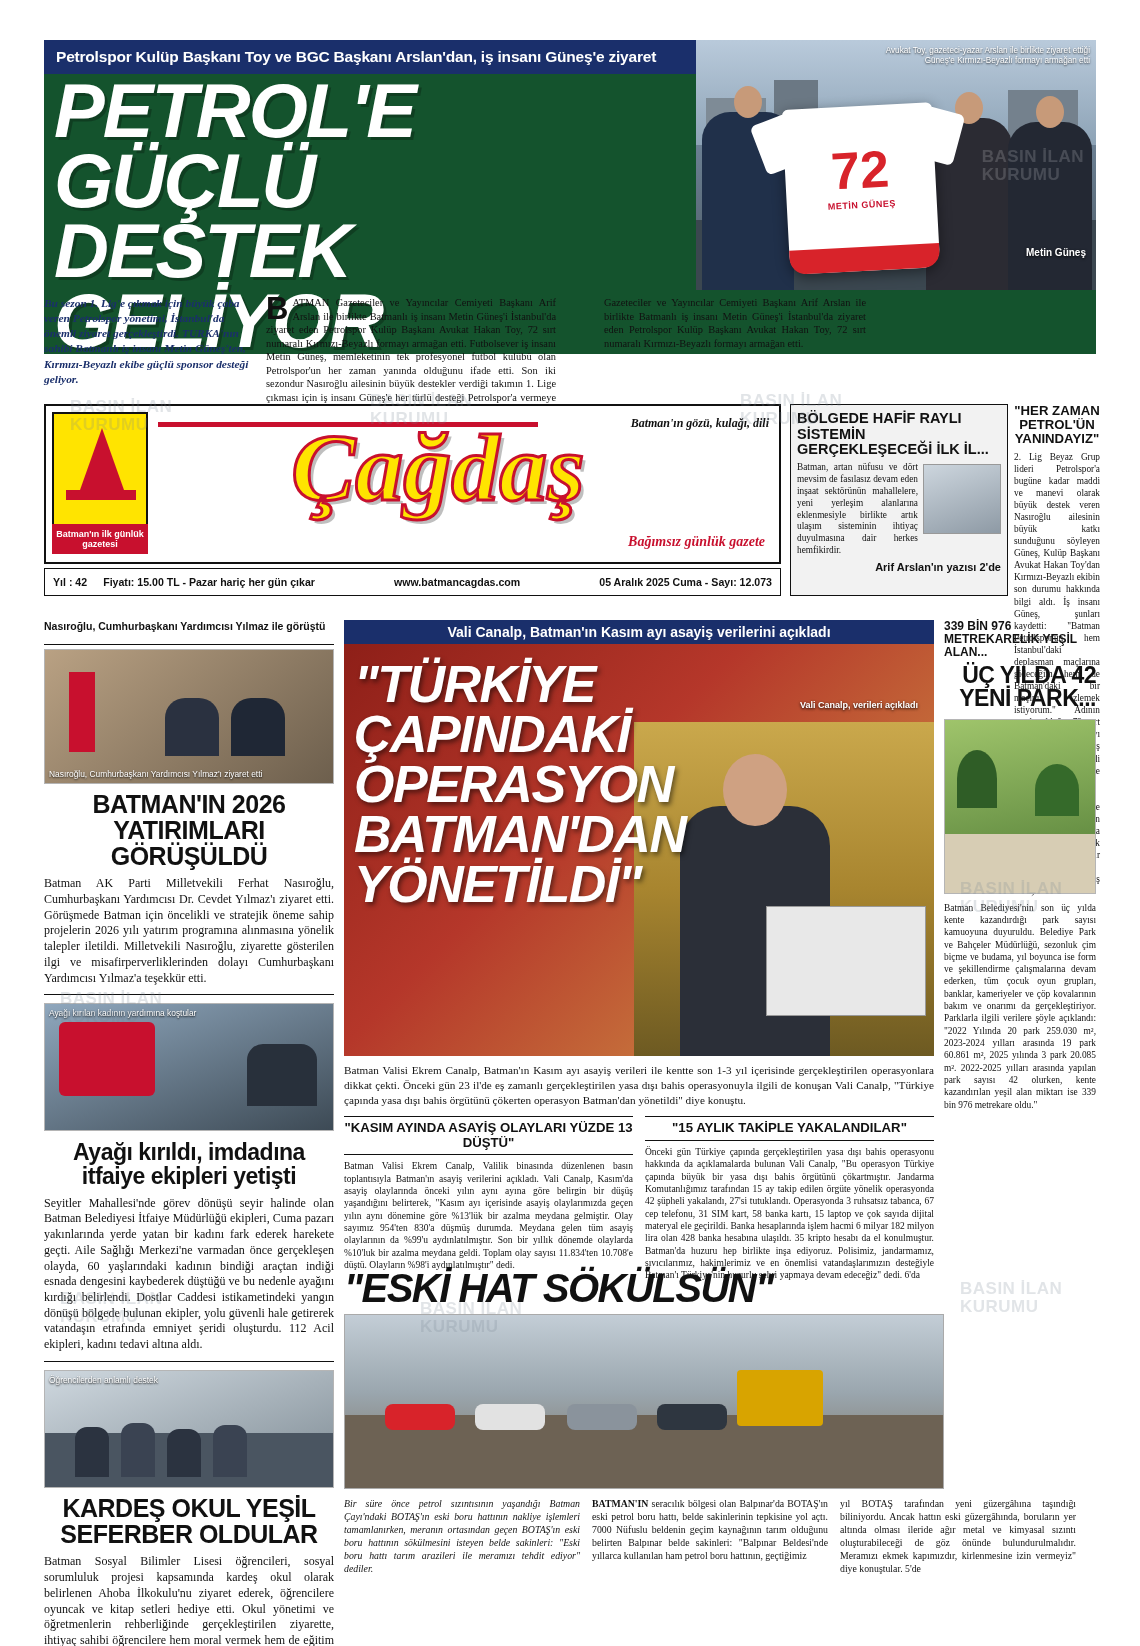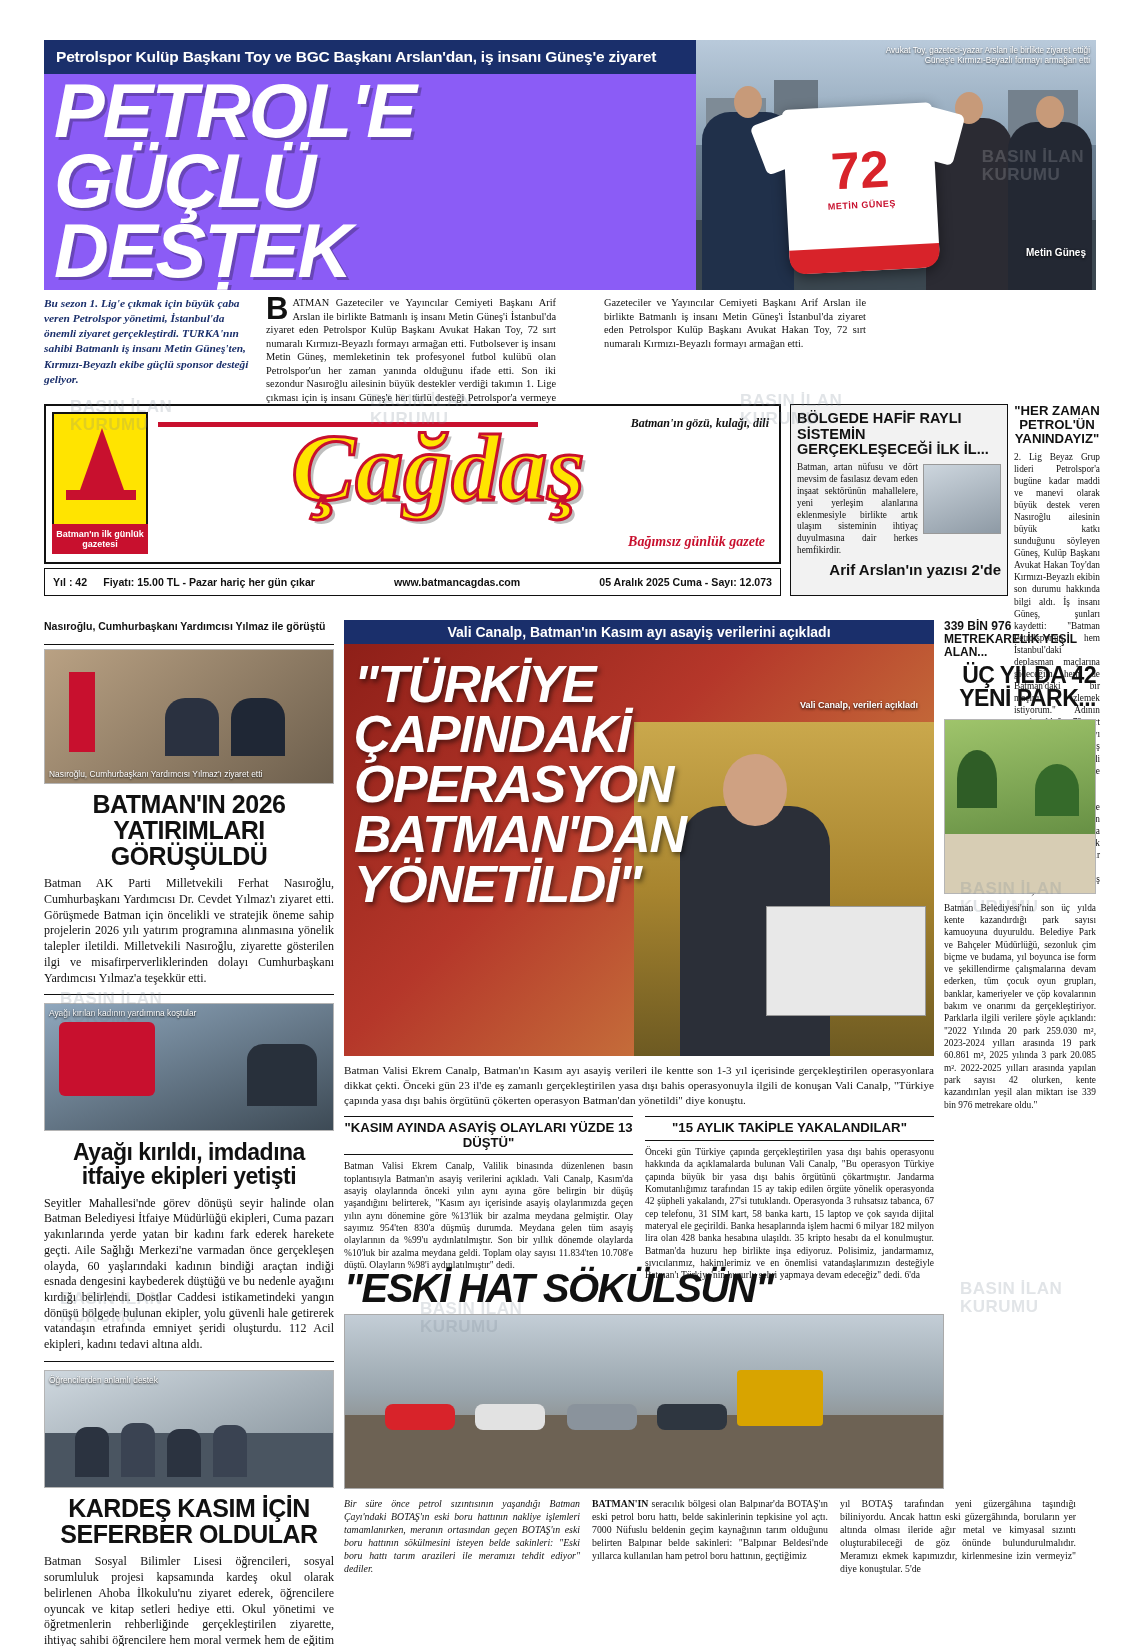--- a/index.html
+++ b/index.html
@@ -9,22 +9,22 @@
     height: 1646px;
     background: #ffffff;
     font-family: "Liberation Serif", serif;
     color: #111;
     overflow: hidden;
   }
   .page { position: relative; width: 1140px; height: 1646px; background:#fff; }
 
   
   .top-banner {
-    position: absolute; left: 44px; top: 40px; width: 1052px; height: 250px;
-    background: #8b5cf6; overflow: hidden;
+    position: absolute; left: 44px; top: 40px; width: 1052px; height: 314px;
+    background: #14532d; overflow: hidden;
   }
   .kicker-bar {
     position: absolute; left: 0; top: 0; width: 655px; height: 34px;
     background: #1a2f6b; color: #fff;
     font-family: "Liberation Sans", sans-serif; font-weight: bold; font-size: 15.5px;
     display: flex; align-items: center; padding-left: 12px; letter-spacing: -0.2px;
   }
   .photo-top {
     position: absolute; right: 0; top: 0; width: 400px; height: 250px;
     background: linear-gradient(180deg,#8fa7bd 0%,#6f8498 35%,#4d5b66 100%);
@@ -142,21 +142,21 @@
     position:absolute; left: 790px; top: 404px; width: 218px; height: 192px;
     border: 1px solid #111; background:#f2f2f2; padding: 6px;
   }
   .rayli h3 {
     margin:0 0 4px; font-family:"Liberation Sans",sans-serif; font-weight:bold;
     font-size: 14.5px; line-height:1.08; color:#111;
   }
   .rayli p { margin:0; font-size: 9.3px; line-height: 1.28; text-align: justify; }
   .rayli .ph { float:right; width: 78px; height: 70px; margin: 2px 0 2px 5px;
     background:linear-gradient(160deg,#cdd6de,#8e9aa5); border:1px solid #999; }
-  .rayli .sig { margin-top:4px; font-family:"Liberation Sans",sans-serif; font-weight:bold; font-size:15px; text-align:right; }
+  .rayli .sig { margin-top:4px; font-family:"Liberation Sans",sans-serif; font-weight:bold; font-size:11px; text-align:right; }
   .hz-title {
     font-family:"Liberation Sans",sans-serif; font-weight:bold; font-size: 13.2px;
     line-height:1.05; text-align:center; margin-bottom: 5px;
   }
   .hz-body { font-size: 9.3px; line-height: 1.3; text-align: justify; }
 
   
   .c1 { position:absolute; left: 44px; top: 620px; width: 290px; }
   .photo {
     background: linear-gradient(150deg,#9fb0bf,#56636d);
@@ -362,21 +362,21 @@
     <div class="photo" style="height:118px;margin-top:4px;">
       <div style="position:absolute;left:0;top:0;width:100%;height:100%;background:linear-gradient(160deg,#cfd8df,#7d8a93);"></div>
       <div style="position:absolute;left:0;bottom:0;width:100%;height:46%;background:#4a5561;"></div>
       <div style="position:absolute;left:30px;bottom:10px;width:34px;height:50px;background:#2b3340;border-radius:12px 12px 0 0;"></div>
       <div style="position:absolute;left:76px;bottom:10px;width:34px;height:54px;background:#3a4352;border-radius:12px 12px 0 0;"></div>
       <div style="position:absolute;left:122px;bottom:10px;width:34px;height:48px;background:#2b3340;border-radius:12px 12px 0 0;"></div>
       <div style="position:absolute;left:168px;bottom:10px;width:34px;height:52px;background:#3a4352;border-radius:12px 12px 0 0;"></div>
       <div class="cap-tl">Öğrencilerden anlamlı destek</div>
     </div>
 
-    <h2>KARDEŞ KASIM İÇİN SEFERBER OLDULAR</h2>
+    <h2>KARDEŞ OKUL YEŞİL SEFERBER OLDULAR</h2>
     <p>Batman Sosyal Bilimler Lisesi öğrencileri, sosyal sorumluluk projesi kapsamında kardeş okul olarak belirlenen Ahoba İlkokulu'nu ziyaret ederek, öğrencilere oyuncak ve kitap setleri hediye etti. Okul yönetimi ve öğretmenlerin rehberliğinde gerçekleştirilen ziyarette, ihtiyaç sahibi öğrencilere hem moral vermek hem de eğitim materyallerine katkıda bulunmak amaçlandı. Öğrencilere çeşitli oyuncaklar, hikâye kitapları ve eğitici setler teslim edilirken, minik kalbine mutluluğu yüzlerine yansıdı.</p>
   </div>
 
   <div class="c2">
     <div class="blue-bar">Vali Canalp, Batman'ın Kasım ayı asayiş verilerini açıkladı</div>
 
     <div class="big-quote-box">
       <div class="bq-photo">
         <div class="man"></div>
         <div class="board"></div>

